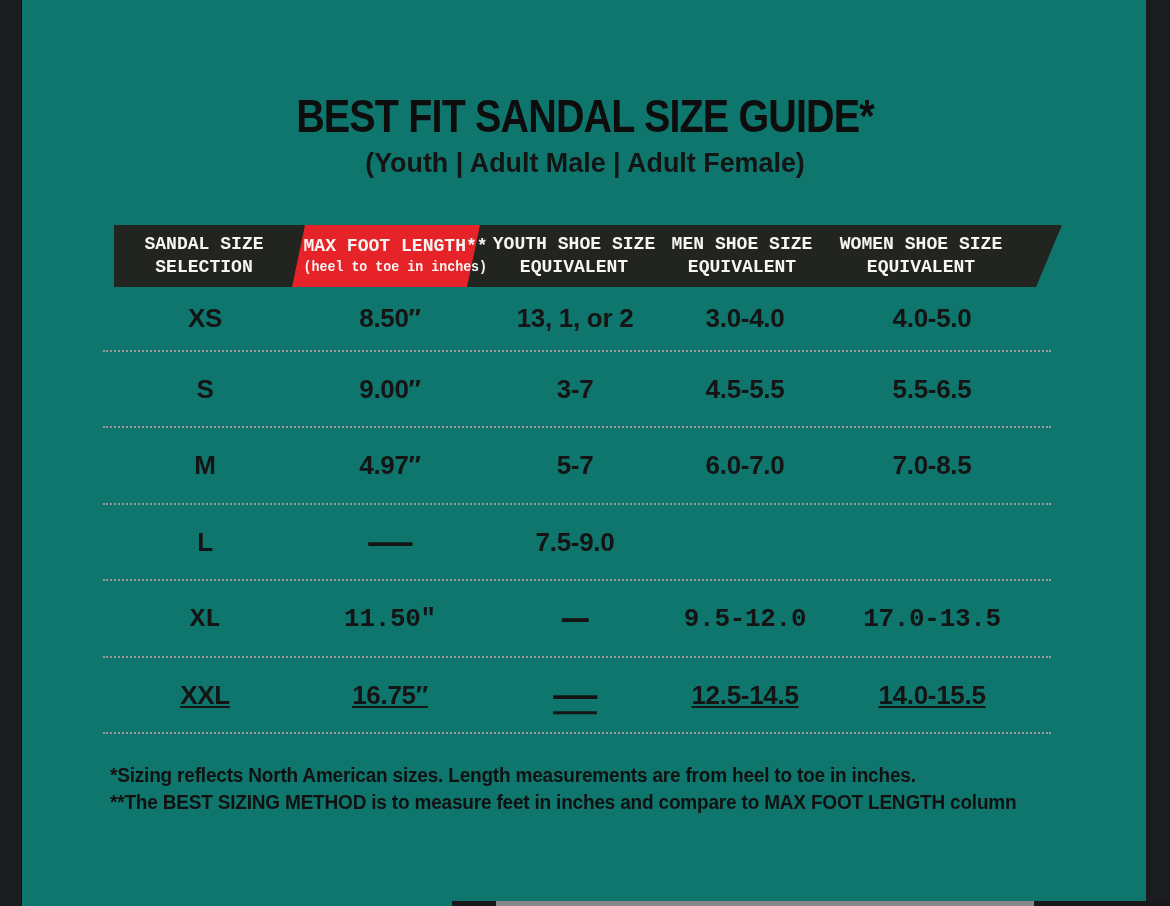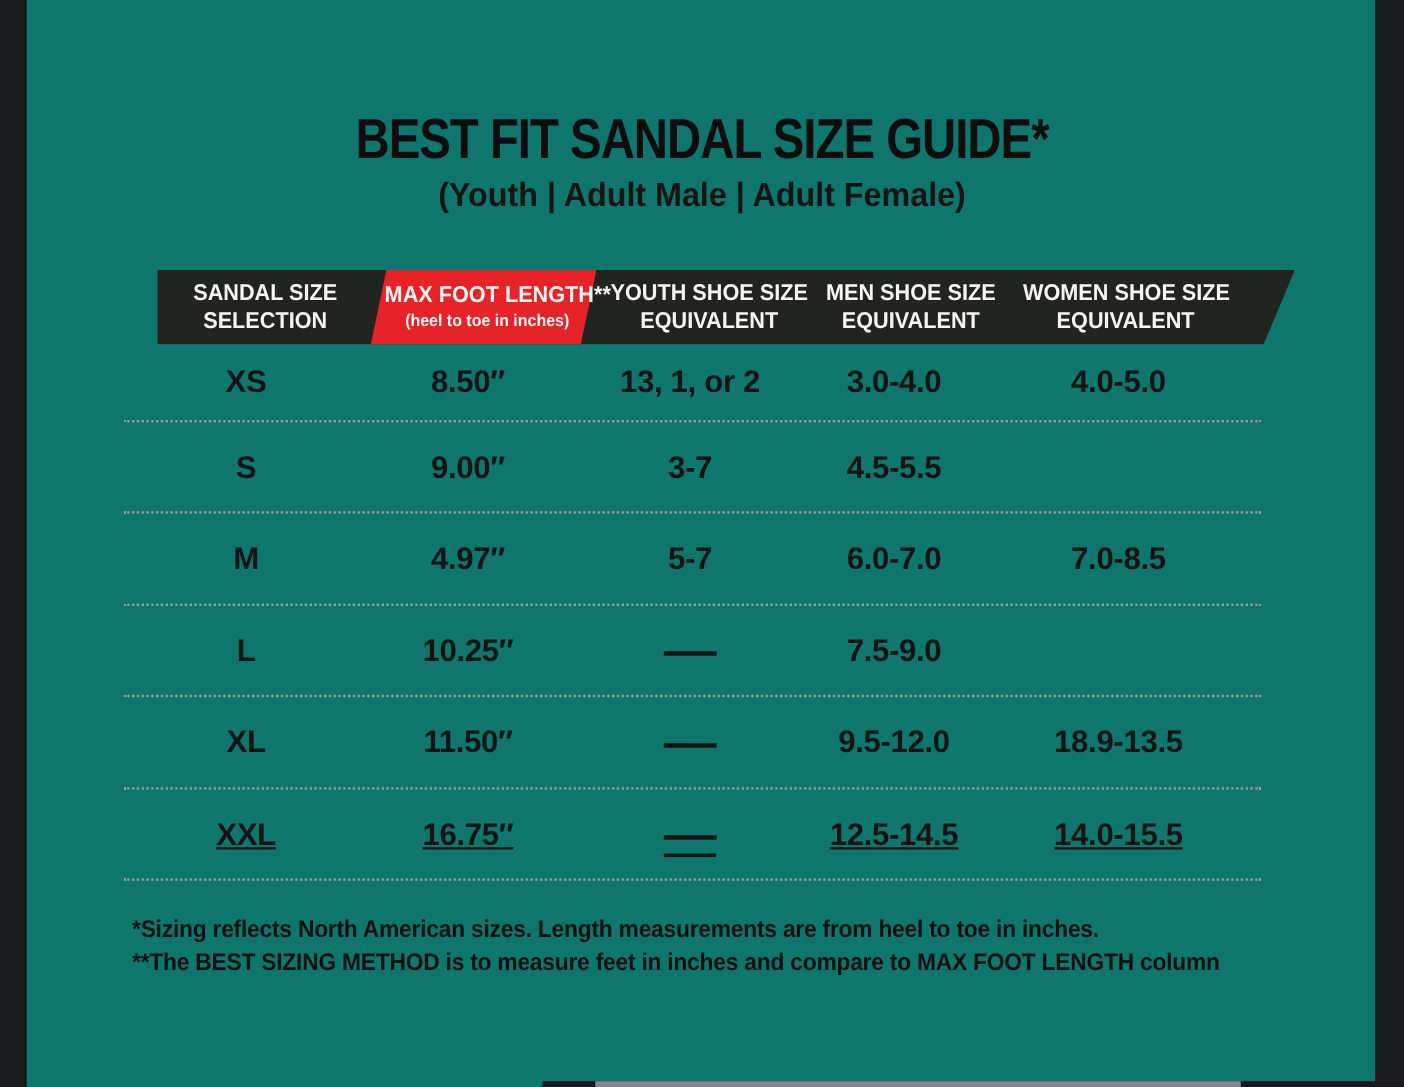--- a/index.html
+++ b/index.html
@@ -18,23 +18,24 @@
     color:#0d0d0d; transform:scaleX(0.84); line-height:52px;
   }
   .page-subtitle {
     position:absolute; top:146px; left:0; right:0; text-align:center;
     font-size:28px; font-weight:700; color:#141414; white-space:nowrap;
     transform:scaleX(0.96); line-height:34px;
   }
 
   
   .band {
-    position:absolute; left:131px; top:225px; width:948px; height:62px;
+    position:absolute; left:114px; top:225px; width:948px; height:62px;
     background:#22241f;
     clip-path:polygon(0 0, 100% 0, calc(100% - 26px) 100%, 0 100%);
+    font-family:Liberation Mono, monospace;
   }
   .band-red {
     position:absolute; left:178px; top:0; width:188px; height:62px;
     background:#e62329;
     clip-path:polygon(13px 0, 100% 0, calc(100% - 13px) 100%, 0 100%);
   }
   .hcell {
     position:absolute; top:0; height:100%; width:180px;
     display:flex; flex-direction:column; justify-content:center;
     text-align:center; color:#f7f5f1; font-weight:700; font-size:19px;
@@ -45,21 +46,21 @@
   .hc4 { left:538px; } .hc5 { left:717px; }
 
   
   .tbody { position:absolute; left:103px; top:287px; width:948px; }
   .trow {
     box-sizing:border-box; display:grid;
     grid-template-columns:204px 166px 204px 136px 238px;
     align-items:center; border-bottom:2px dotted #9b9b9b;
   }
   .trow.r0 { height:65px; } .trow.r1 { height:76px; } .trow.r2 { height:77px; }
-  .trow.r3 { height:76px; } .trow.r4 { height:77px; } .trow.r5 { height:76px;text-decoration:underline; }
+  .trow.r3 { height:76px; } .trow.r4 { height:77px;font-family:Liberation Mono, monospace; } .trow.r5 { height:76px;text-decoration:underline; }
   .tcell {
     text-align:center; font-size:26px; font-weight:700; color:#141414;
     letter-spacing:-0.3px; white-space:nowrap;
   }
   .tcell.dash { transform:scale(1.7,1.5); }
 
   
   .footnotes {
     position:absolute; left:110px; top:762px; transform:scaleX(0.95);
     transform-origin:left top; font-size:20px; font-weight:700;
@@ -120,43 +121,43 @@
       <div class="tcell">13, 1, or 2</div>
       <div class="tcell">3.0-4.0</div>
       <div class="tcell">4.0-5.0</div>
     </div>
 
     <div class="trow r1">
       <div class="tcell">S</div>
       <div class="tcell">9.00″</div>
       <div class="tcell">3-7</div>
       <div class="tcell">4.5-5.5</div>
+      <div class="tcell">5.5-6.5</div>
     </div>
 
     <div class="trow r2">
       <div class="tcell">M</div>
       <div class="tcell">4.97″</div>
       <div class="tcell">5-7</div>
       <div class="tcell">6.0-7.0</div>
       <div class="tcell">7.0-8.5</div>
     </div>
 
     <div class="trow r3">
       <div class="tcell">L</div>
-      <div class="tcell">10.25″</div>
       <div class="tcell dash">—</div>
       <div class="tcell">7.5-9.0</div>
     </div>
 
     <div class="trow r4">
       <div class="tcell">XL</div>
       <div class="tcell">11.50″</div>
       <div class="tcell dash">—</div>
       <div class="tcell">9.5-12.0</div>
-      <div class="tcell">18.9-13.5</div>
+      <div class="tcell">17.0-13.5</div>
     </div>
 
     <div class="trow r5">
       <div class="tcell">XXL</div>
       <div class="tcell">16.75″</div>
       <div class="tcell dash">—</div>
       <div class="tcell">12.5-14.5</div>
       <div class="tcell">14.0-15.5</div>
     </div>
 

